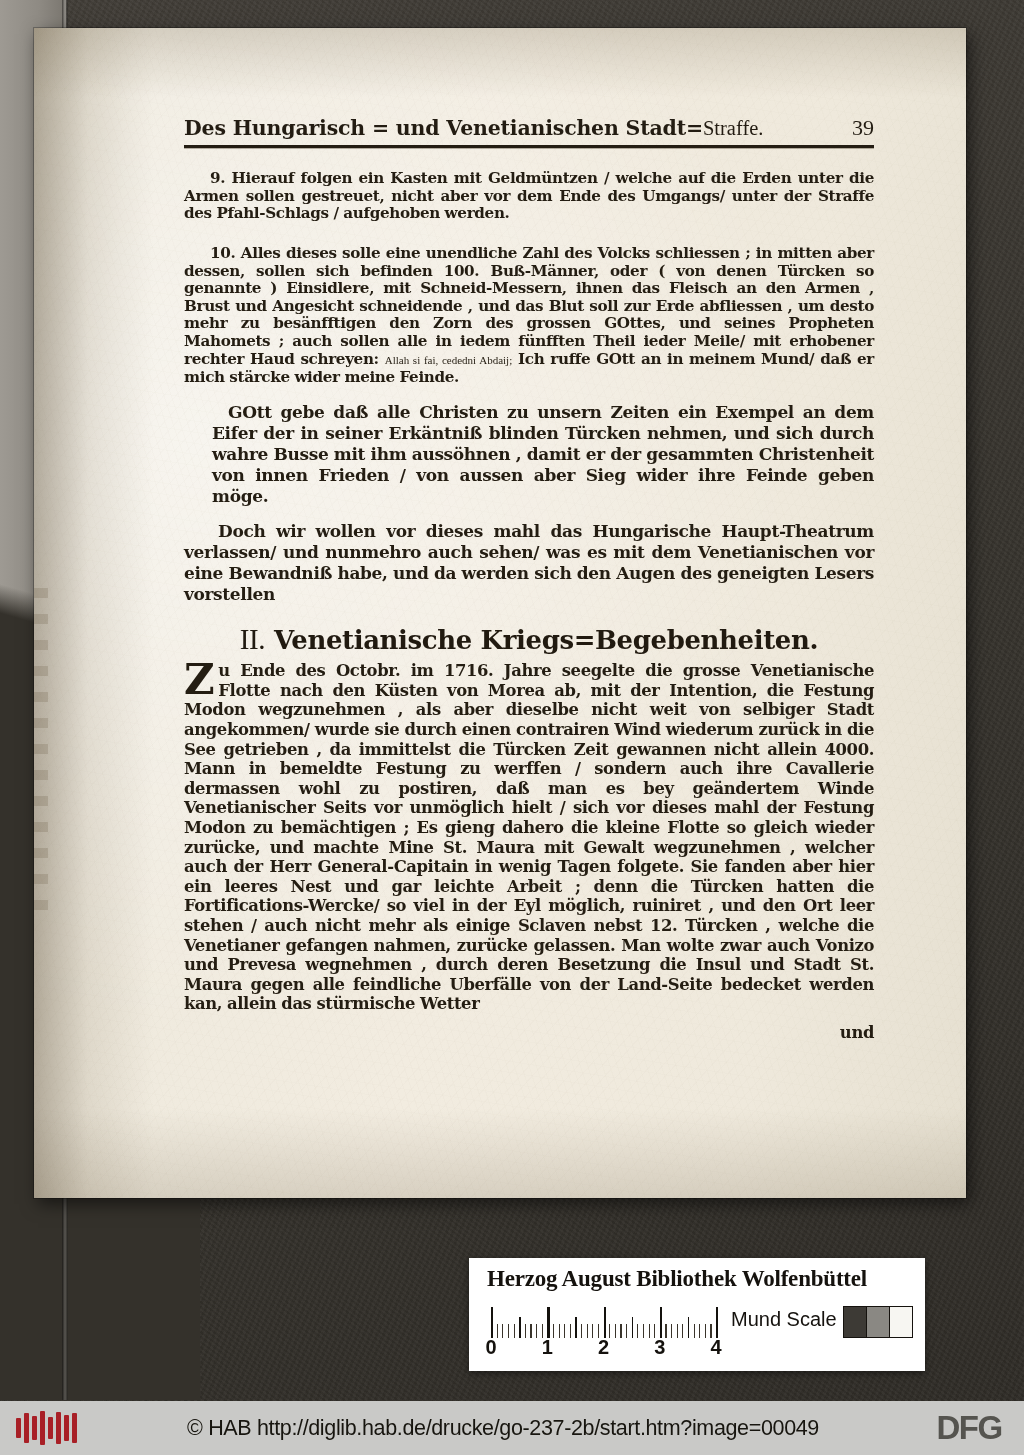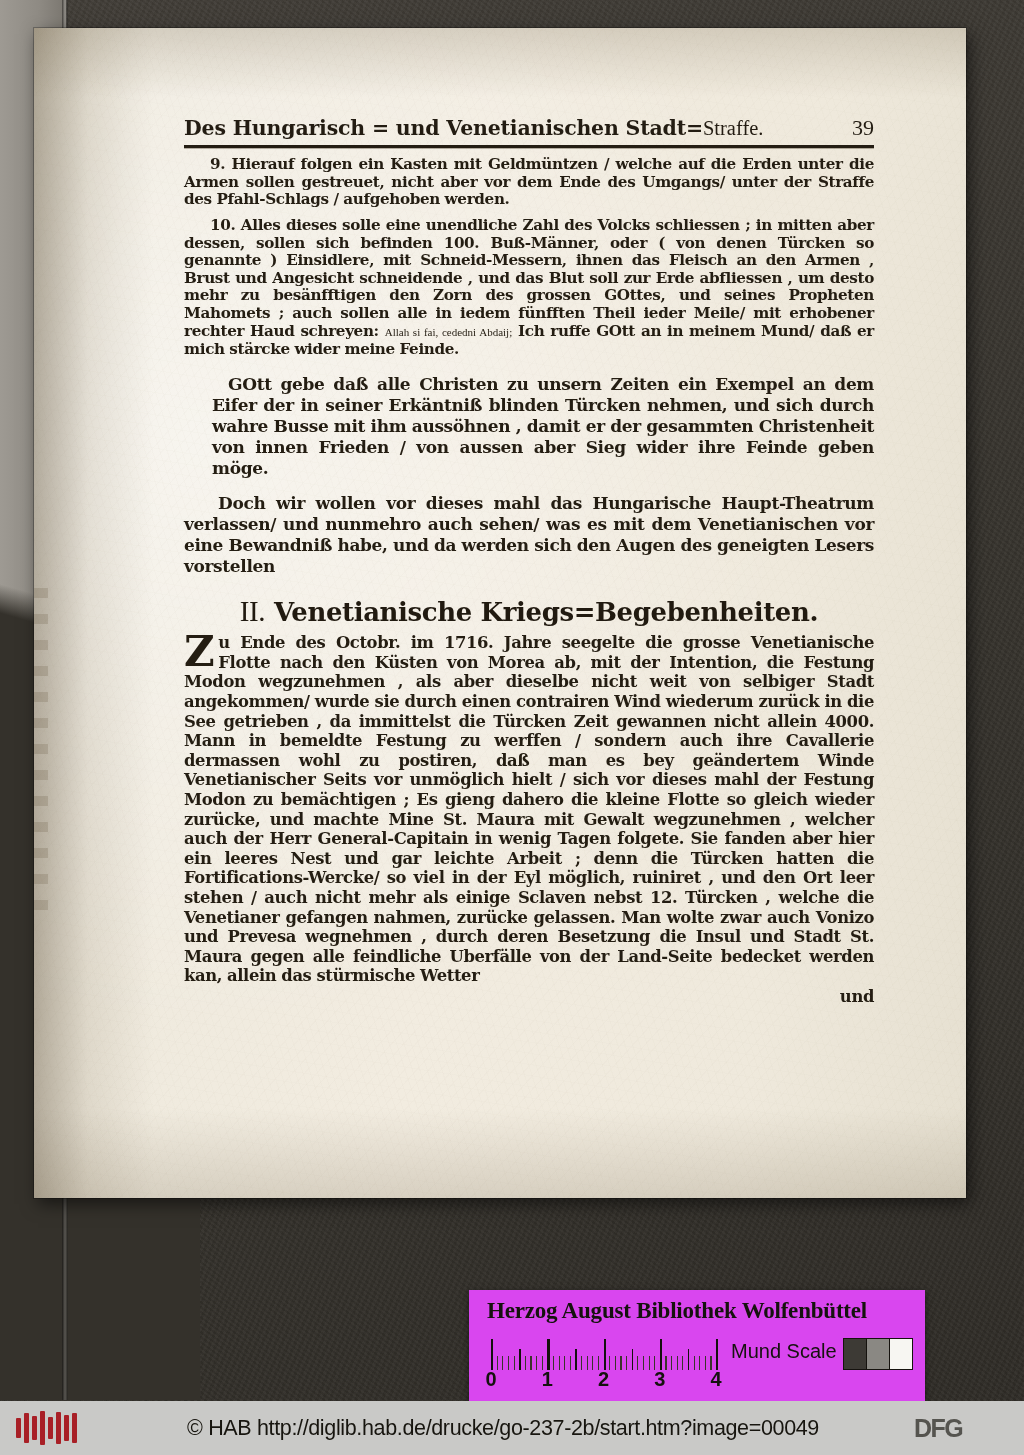--- a/index.html
+++ b/index.html
@@ -93,21 +93,21 @@
     margin:0;
     font-size:15.2px;
     line-height:17.6px;
     text-align:justify;
     font-family:"DejaVu Serif", serif;
     font-weight:700;
     letter-spacing:-.35px;
     word-spacing:-.3px;
     color:#241d12;
   }
-  p.numbered{margin-top:8px;text-indent:26px;}
+  p.numbered{margin-top:22px;text-indent:26px;}
   .romansm{font-family:"Liberation Serif",serif;font-weight:400;font-size:11px;letter-spacing:0;}
   .bolder{font-family:"DejaVu Serif",serif;font-weight:700;}
 
   
   p.indentblock{
     margin-top:15px;
     padding-left:28px;
     font-size:17px;
     line-height:21px;
     text-indent:16px;
@@ -152,30 +152,29 @@
     line-height:34px;
     padding:2px 3px 0 0;
     margin-right:1px;
   }
   #catchword{
     text-align:right;
     font-size:16.4px;
     font-family:"DejaVu Serif",serif;
     font-weight:700;
     letter-spacing:-.38px;
-    margin-top:1px;
+    margin-top:9px;
     color:#241d12;
   }
 
   
   #scale-card{
     position:absolute;left:469px;top:1258px;width:456px;height:113px;
-    background:#d946ef;
+    background:#ffffff;
     box-shadow:0 2px 7px rgba(0,0,0,.5);
-    margin-top:32px;
   }
   #scale-title{
     position:absolute;left:18px;top:8px;
     font-family:"Liberation Serif",serif;font-weight:700;
     font-size:23px;letter-spacing:-.2px;color:#15120e;white-space:nowrap;
   }
   #ruler{position:absolute;left:22px;top:46px;width:225px;height:34px;}
   #ruler .tick{position:absolute;bottom:0;width:1.6px;background:#14110d;}
   #ruler .tick.major{height:31px;width:2.3px;}
   #ruler .tick.half{height:21px;}
@@ -206,22 +205,22 @@
     width:92px;height:100%;display:flex;align-items:center;justify-content:center;gap:3px;
     background:#c9c9c7;
   }
   #hab-logo i{display:block;width:5px;border-radius:1px;background:#a81f26;}
   #footer-url{
     flex:1;text-align:center;
     font-family:"Liberation Sans",sans-serif;font-size:21.5px;
     color:#17150f;letter-spacing:-.35px;white-space:nowrap;
   }
   #dfg-logo{
-    width:110px;
-    font-family:"Liberation Sans",sans-serif;font-weight:700;font-size:25px;
+    width:110px;text-align:center;
+    font-family:"Liberation Sans",sans-serif;font-weight:700;font-size:33px;
     letter-spacing:-1.5px;color:#55544f;
   }
 </style>
 </head>
 <body>
 
 <div id="backdrop">
   <div id="backdrop-texture"></div>
 </div>
 <div id="left-strip"></div>

